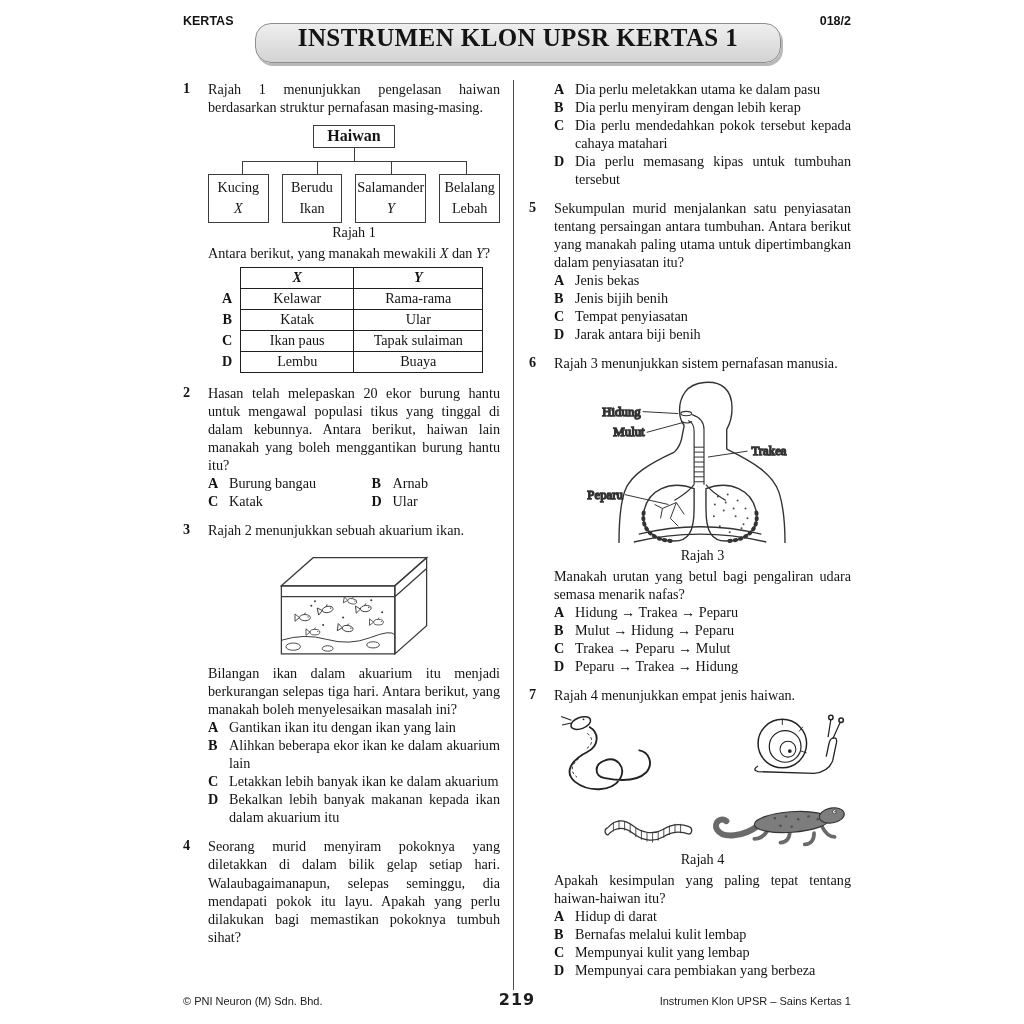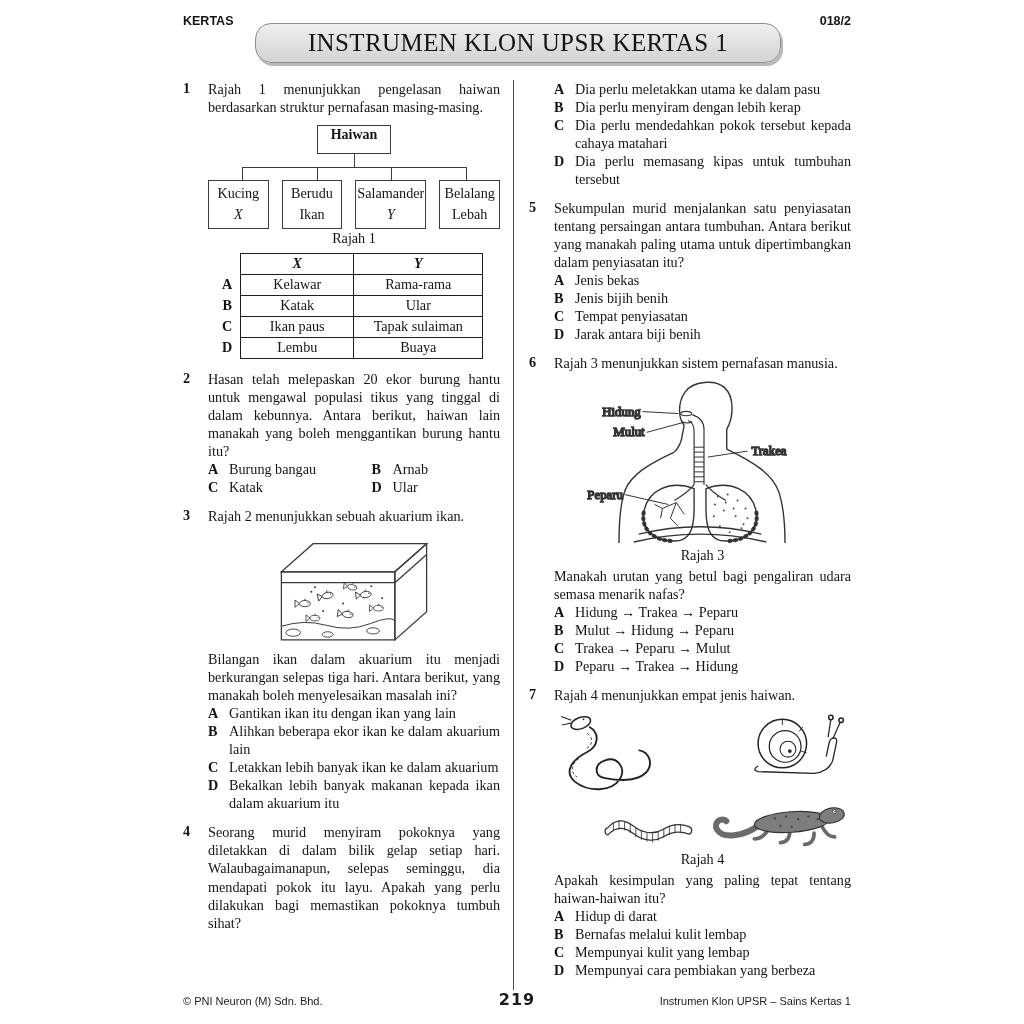--- a/index.html
+++ b/index.html
@@ -10,22 +10,22 @@
   .inner { position:absolute; left:183px; top:10px; width:668px; }
 
   
   .hdr { position:relative; height:62px; }
   .hdr-side { position:absolute; top:4px; font-family:"Liberation Sans",sans-serif; font-weight:bold; font-size:12.5px; }
   .hdr-sulit { left:0; }
   .hdr-code { right:0; }
   .titlebox {
     position:absolute; left:72px; top:13px; width:524px; height:38px;
     background:linear-gradient(#efefef,#d3d3d3); border:1px solid #8d8d8d; border-radius:16px;
-    box-shadow:2px 3px 0 #b9b9b9; display:flex; align-items:center; justify-content:center;
-    font-weight:normal; font-size:25px; letter-spacing:0.4px;
+    box-shadow:2px 3px 0 #b9b9b9; display:flex; justify-content:center;
+    font-weight:bold; font-size:25px; letter-spacing:0.4px;
   }
 
   
   .columns { display:flex; margin-top:8px; align-items:stretch; }
   .colL { width:330px; padding-right:13px; box-sizing:border-box; }
   .vdiv { width:1px; background:#4e4e4e; }
   .colR { flex:1; padding-left:15px; box-sizing:border-box; }
 
   .q { display:flex; margin-bottom:11px; }
   .qnum { font-weight:bold; width:25px; flex:none; font-size:14.2px; }
@@ -36,21 +36,21 @@
   .opt { display:flex; font-size:14.2px; line-height:1.27; }
   .opt .ol { font-weight:bold; width:21px; flex:none; }
   .opt .ot { flex:1; text-align:justify; }
   .optrow { display:flex; }
   .optrow .opt.c1 { width:56%; }
   .optrow .opt.c2 { width:44%; }
 
   
   .tree { margin:9px 0 1px; }
   .tree-root-row { display:flex; justify-content:center; }
-  .tree-root { border:1px solid #3c3c3c; padding:1px 13px 10px; font-weight:bold; font-size:14px; }
+  .tree-root { border:1px solid #3c3c3c; padding:1px 13px 2px; font-weight:bold; font-size:16px; }
   .stub-root { width:1px; height:13px; background:#3c3c3c; margin:0 auto; }
   .branch { position:relative; height:13px; }
   .branch .h { position:absolute; top:0; left:11.7%; right:11.7%; height:1px; background:#3c3c3c; }
   .branch .v { position:absolute; top:0; width:1px; height:13px; background:#3c3c3c; }
   .branch .v1 { left:11.7%; } .branch .v2 { left:37.2%; } .branch .v3 { left:62.8%; } .branch .v4 { left:88.3%; }
   .leaves { display:flex; gap:13px; }
   .leaf { flex:1; border:1px solid #3c3c3c; text-align:center; padding:4px 1px 5px; font-size:14.2px; line-height:1.2; }
   .leaf .l2 { margin-top:4px; }
   .it { font-style:italic; }
 
@@ -121,20 +121,21 @@
                   <div class="l2 it">Y</div>
                 </div>
                 <div class="leaf">
                   <div>Belalang</div>
                   <div class="l2">Lebah</div>
                 </div>
               </div>
             </div>
 
             <div class="caption">Rajah 1</div>
+            <p class="qtext"><span>Antara berikut, yang manakah mewakili </span><i>X</i><span> dan </span><i>Y</i><span>?</span></p>
 
             <table class="xy">
               <tbody>
                   <tr>
                 <td class="rl"></td>
                 <th class="cx">X</th>
                 <th class="cy">Y</th>
               </tr>
               <tr>
                 <td class="rl">A</td>

